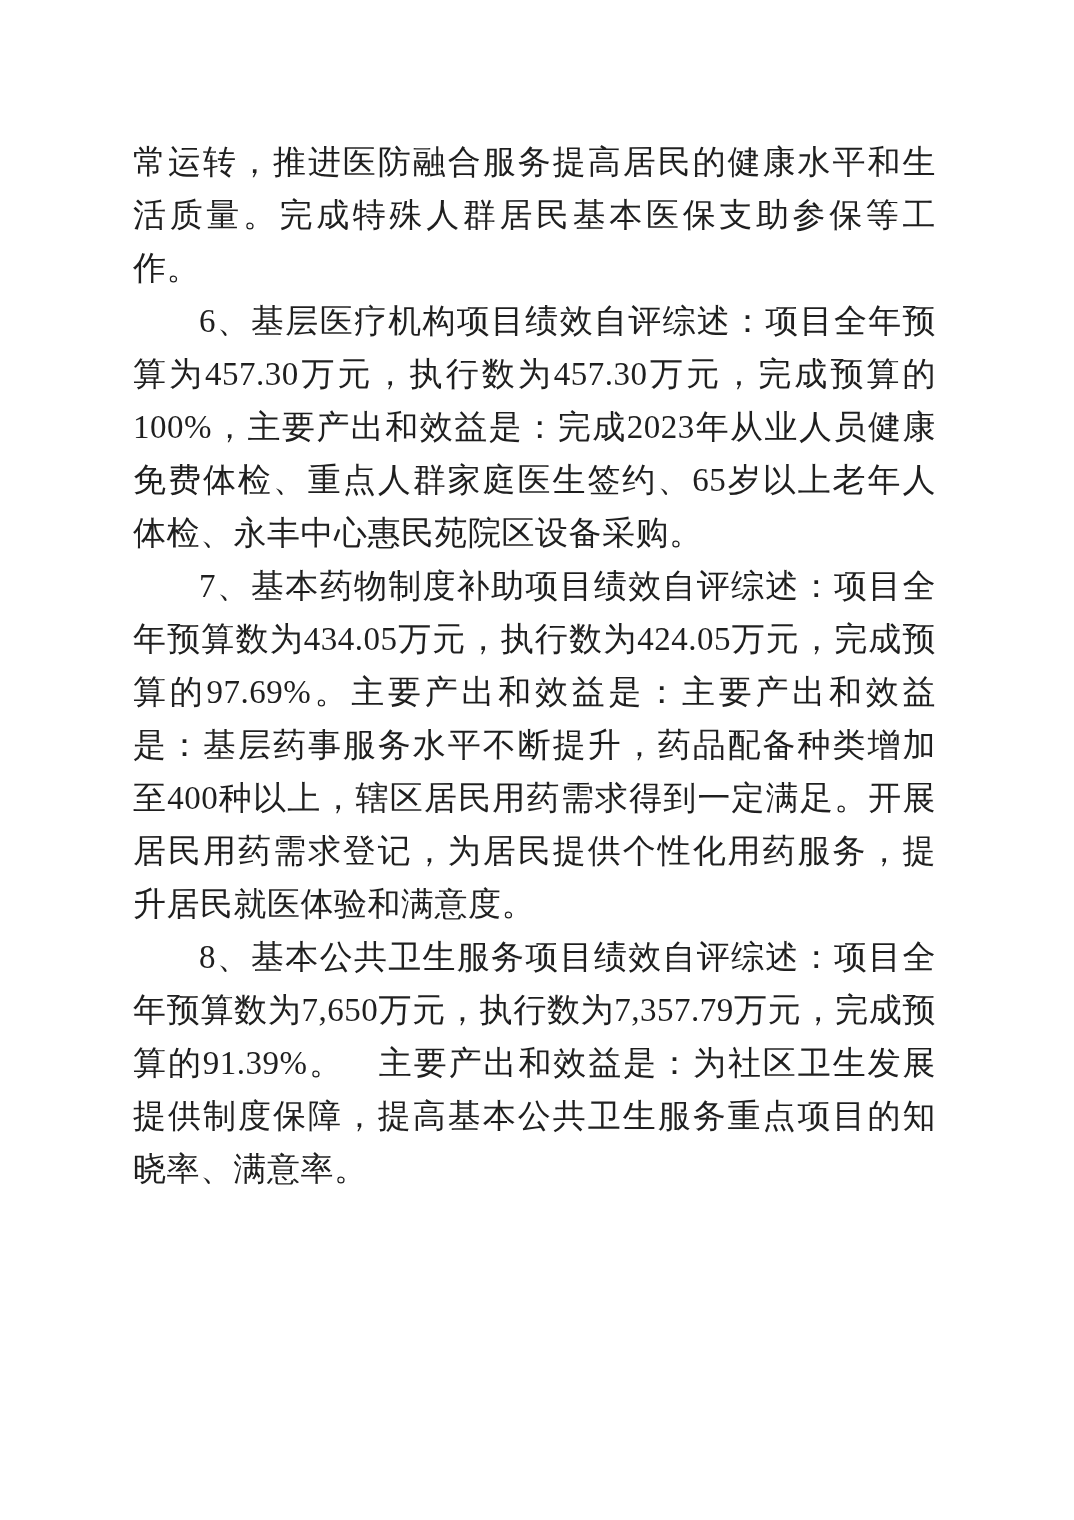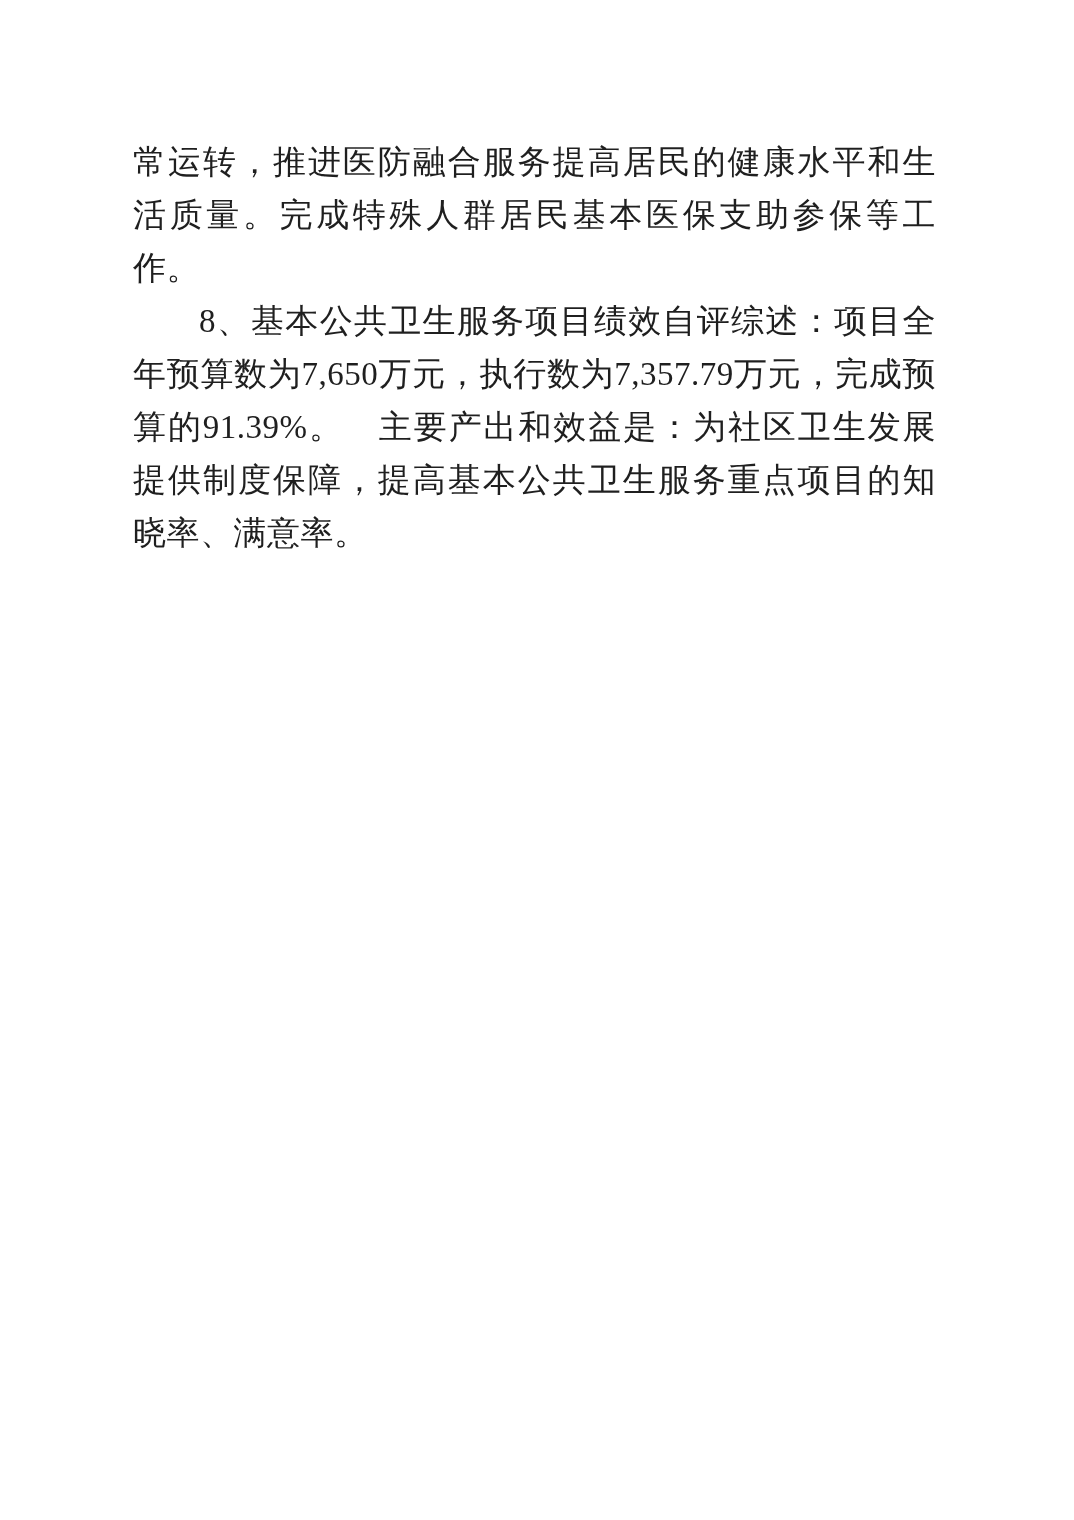--- a/index.html
+++ b/index.html
@@ -36,15 +36,17 @@
   .doc-body p.indented {
     text-indent: 2em;
   }
 </style>
 </head>
 <body>
 
 <div class="doc-page">
   <div class="doc-body">
     <p>常运转，推进医防融合服务提高居民的健康水平和生活质量。完成特殊人群居民基本医保支助参保等工作。</p>
+    <p class="indented">6、基层医疗机构项目绩效自评综述：项目全年预算为457.30万元，执行数为457.30万元，完成预算的100%，主要产出和效益是：完成2023年从业人员健康免费体检、重点人群家庭医生签约、65岁以上老年人体检、永丰中心惠民苑院区设备采购。</p>
+    <p class="indented">7、基本药物制度补助项目绩效自评综述：项目全年预算数为434.05万元，执行数为424.05万元，完成预算的97.69%。主要产出和效益是：主要产出和效益是：基层药事服务水平不断提升，药品配备种类增加至400种以上，辖区居民用药需求得到一定满足。开展居民用药需求登记，为居民提供个性化用药服务，提升居民就医体验和满意度。</p>
     <p class="indented">8、基本公共卫生服务项目绩效自评综述：项目全年预算数为7,650万元，执行数为7,357.79万元，完成预算的91.39%。　主要产出和效益是：为社区卫生发展提供制度保障，提高基本公共卫生服务重点项目的知晓率、满意率。</p>
   </div>
 </div>
 
 </body></html>

